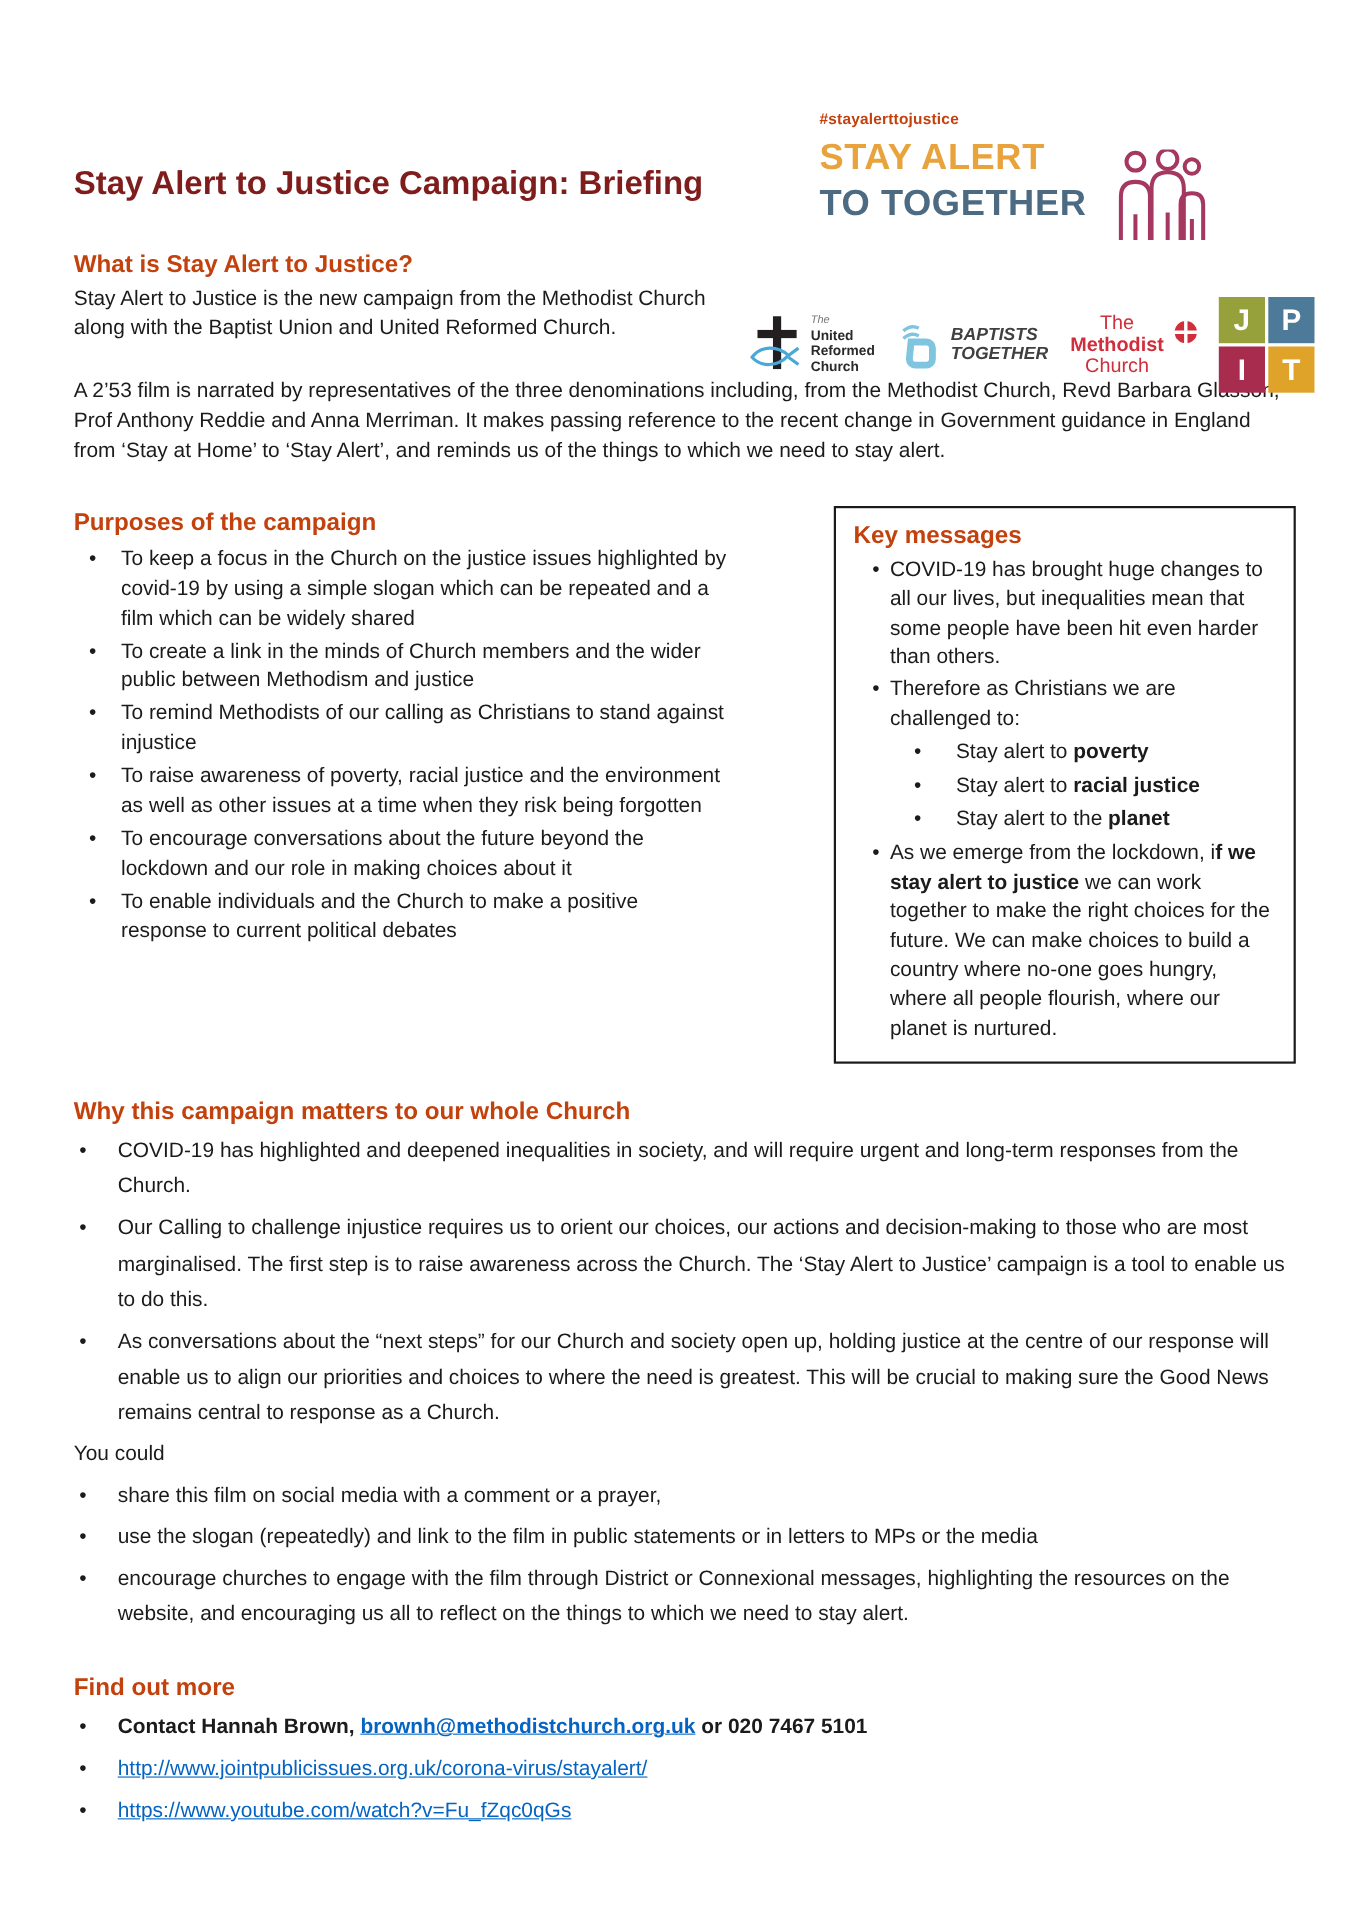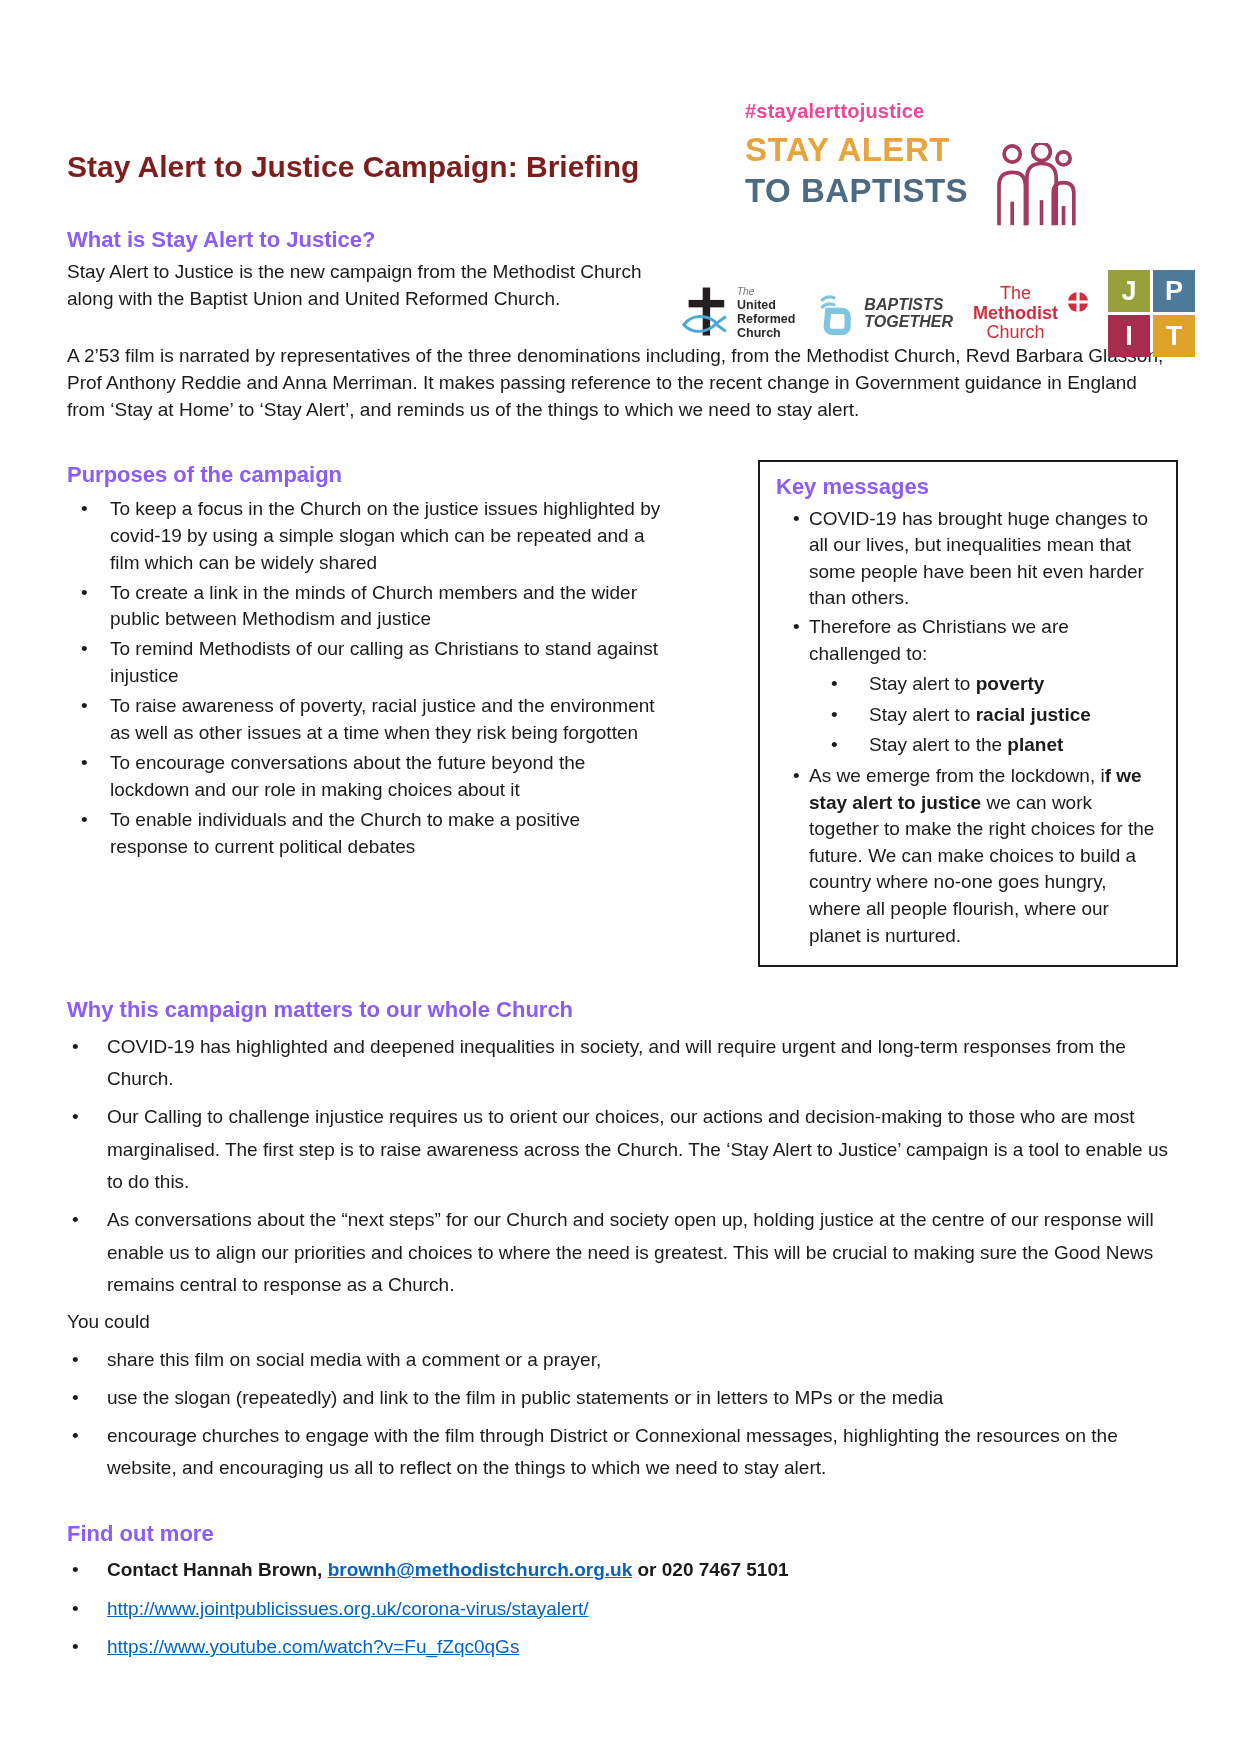--- a/index.html
+++ b/index.html
@@ -3,25 +3,25 @@
 <meta charset="utf-8">
 <style>
   * { margin:0; padding:0; box-sizing:border-box; }
   html,body { background:#ffffff; }
   body { font-family:"Liberation Sans", sans-serif; color:#1b1b1b; }
   .page { position:relative; width:1240px; height:1754px; background:#fff; overflow:hidden; }
   .content { padding:0 62px 0 67px; }
 
   
   .h1 { margin-top:140px; width:620px; font-size:30px; font-weight:bold; color:#7f1d1d; line-height:1.78; }
-  .h2 { font-size:22px; font-weight:bold; color:#8b5cf6; line-height:1.35; }
+  .h2 { font-size:22px; font-weight:bold; color:#c2410c; line-height:1.35; }
 
   
   .header-right { position:absolute; top:100px; left:745px; width:440px; }
-  .hashtag { font-size:20px; font-weight:bold; color:#ec4899; letter-spacing:.2px; }
+  .hashtag { font-size:14px; font-weight:bold; color:#c2410c; letter-spacing:.2px; }
   .logo-row { display:flex; margin-top:6px; }
   .logo-l1 { font-size:33px; font-weight:bold; color:#e8a33c; line-height:1.25; letter-spacing:.5px; }
   .logo-l2 { font-size:33px; font-weight:bold; color:#4c6b82; line-height:1.25; letter-spacing:.5px; }
   .people-svg { margin-left:16px; margin-top:14px; }
 
   
   .partners { position:absolute; top:270px; left:682px; display:flex; align-items:center; gap:20px; }
   .partner { display:flex; align-items:center; gap:7px; }
   .urc-text { font-size:12.5px; font-weight:bold; color:#2a2a2a; line-height:1.15; }
   .urc-the { font-size:10px; font-weight:normal; font-style:italic; color:#777; }
@@ -68,21 +68,21 @@
 </head>
 <body>
 
 <div class="page">
 
   <div class="header-right">
     <div class="hashtag">#stayalerttojustice</div>
     <div class="logo-row">
       <div>
         <div class="logo-l1">STAY ALERT</div>
-        <div class="logo-l2">TO BAPTISTS</div>
+        <div class="logo-l2">TO TOGETHER</div>
       </div>
       <svg class="people-svg" viewBox="0 0 130 120" width="96" height="88" fill="none" stroke="#a53860" stroke-width="5">
         <circle cx="38" cy="15" r="11"></circle>
         <circle cx="78" cy="12" r="12"></circle>
         <circle cx="108" cy="21" r="9"></circle>
         <path d="M20 112 V58 q0-18 18-18 q18 0 18 18 v54"></path>
         <line x1="38" y1="80" x2="38" y2="112"></line>
         <path d="M58 112 V48 q0-20 20-20 q20 0 20 20 v64"></path>
         <line x1="78" y1="78" x2="78" y2="112"></line>
         <path d="M94 112 V68 q0-14 14-14 q14 0 14 14 v44"></path>

